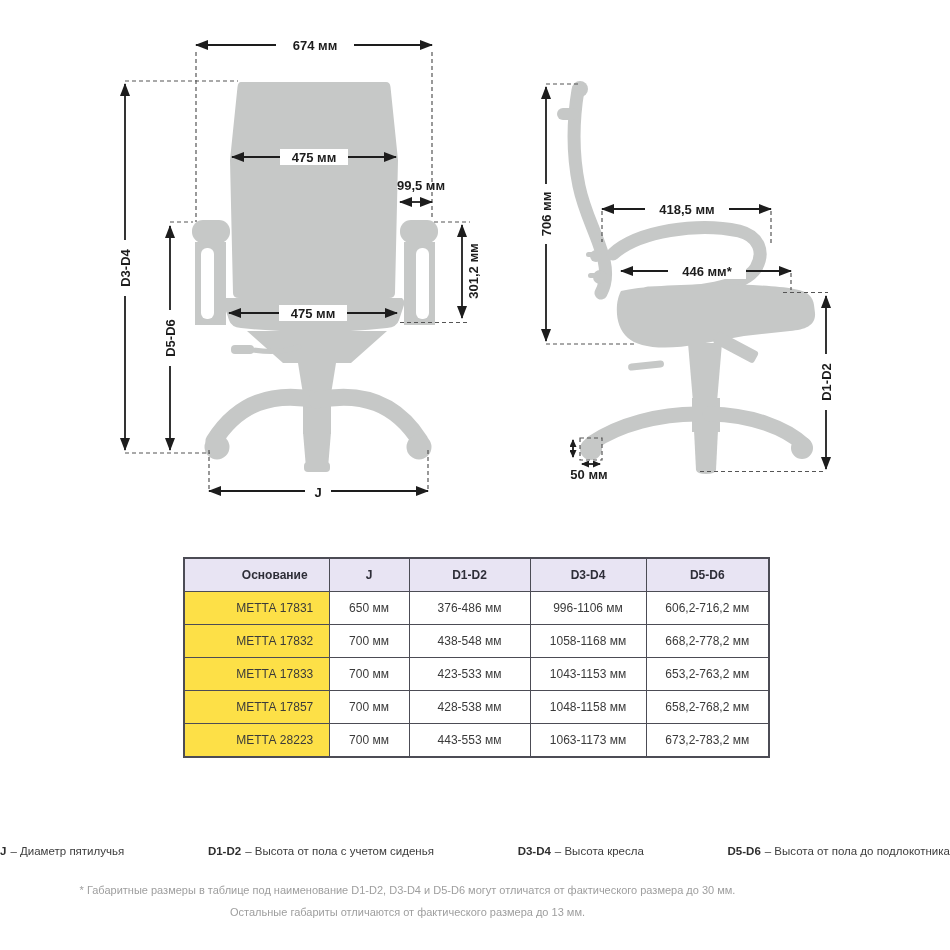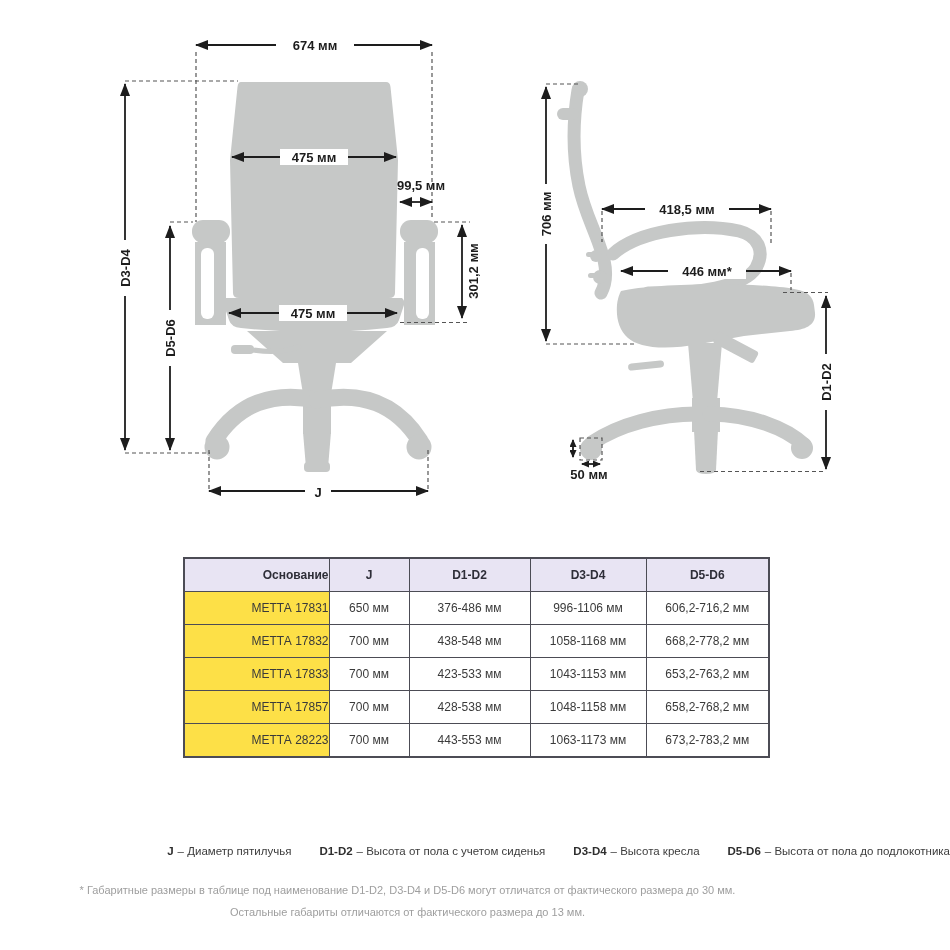--- a/index.html
+++ b/index.html
@@ -6,24 +6,24 @@
   .page{position:relative;width:950px;height:950px;background:#ffffff;overflow:hidden;
         font-family:"Liberation Sans", sans-serif;}
   svg text{font-family:"Liberation Sans", sans-serif;}
   .dim-label{font-size:13px;font-weight:bold;fill:#1d1d1d;}
   
   .dim-table{position:absolute;top:557px;left:183px;border-collapse:collapse;table-layout:fixed;
              font-size:12px;color:#3a3a3a;border:2px solid #4c4c55;}
   .dim-table th,.dim-table td{border:1px solid #4c4c55;height:32px;text-align:center;padding:0;
              white-space:nowrap;overflow:hidden;}
   .dim-table th{background:#e8e4f3;font-weight:bold;color:#2e2e38;font-size:12px;}
-  .dim-table th.first,.dim-table td.first{text-align:right;padding-left:36px;}
+  .dim-table th.first,.dim-table td.first{text-align:center;padding-left:36px;}
   .dim-table td.first{background:#fde047;}
   
-  .legend{position:absolute;top:845px;left:0;width:950px;display:flex;justify-content:flex-end;
+  .legend{position:absolute;top:845px;left:0;width:950px;display:flex;justify-content:space-between;
           gap:28px;font-size:11.5px;color:#3c3c3c;white-space:nowrap;}
   .legend-item b{margin-right:4px;color:#2e2e2e;}
   
   .footnotes{position:absolute;top:879px;left:0;width:815px;text-align:center;color:#9e9e9e;
              font-size:11px;line-height:22px;}
 </style>
 </head>
 <body>
 
 <div class="page">

